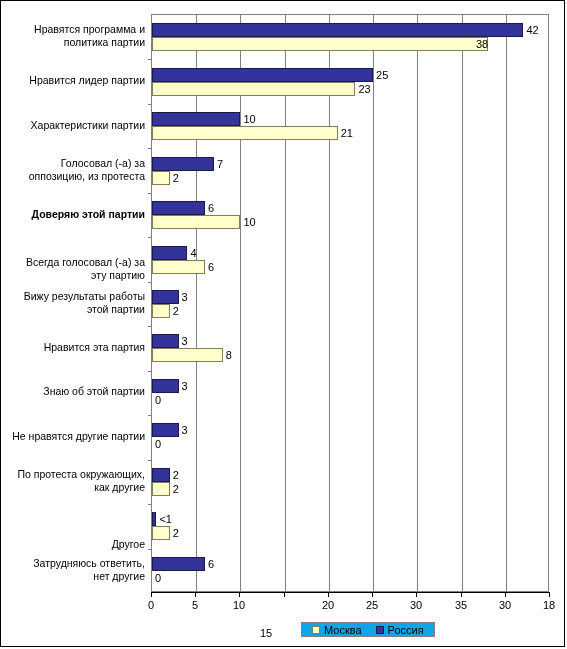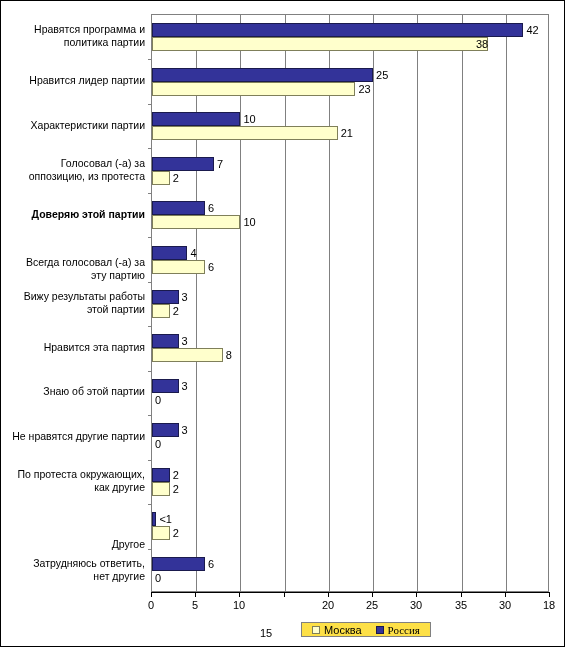--- a/index.html
+++ b/index.html
@@ -96,35 +96,35 @@
     text-align: center;
     width: 30px;
     margin-left: -15px;
   }
   
   #legend {
     position: absolute;
     left: 300px; top: 621px;
     height: 15px;
     border: 1px solid #808080;
-    background: #fde047;
+    background: #0ea5e9;
     display: flex;
     align-items: center;
     padding: 0 10px;
     box-sizing: border-box;
   }
   .legend-item {
     display: flex;
     align-items: center;
     margin-right: 14px;
     font-size: 11px;
     color: #000000;
     white-space: nowrap;
   }
-  .legend-item:last-child { margin-right: 0; font-family: Liberation Serif, serif; }
+  .legend-item:last-child { margin-right: 0; }
   .legend-swatch {
     width: 8px; height: 8px;
     border: 1px solid #4d4d4d;
     margin-right: 4px;
     box-sizing: border-box;
   }
   .legend-swatch.moscow { background: #ffffcc; border-color: #7f7f5a; }
   .legend-swatch.russia { background: #333399; border-color: #1a1a4d; }
 </style>
 </head>

